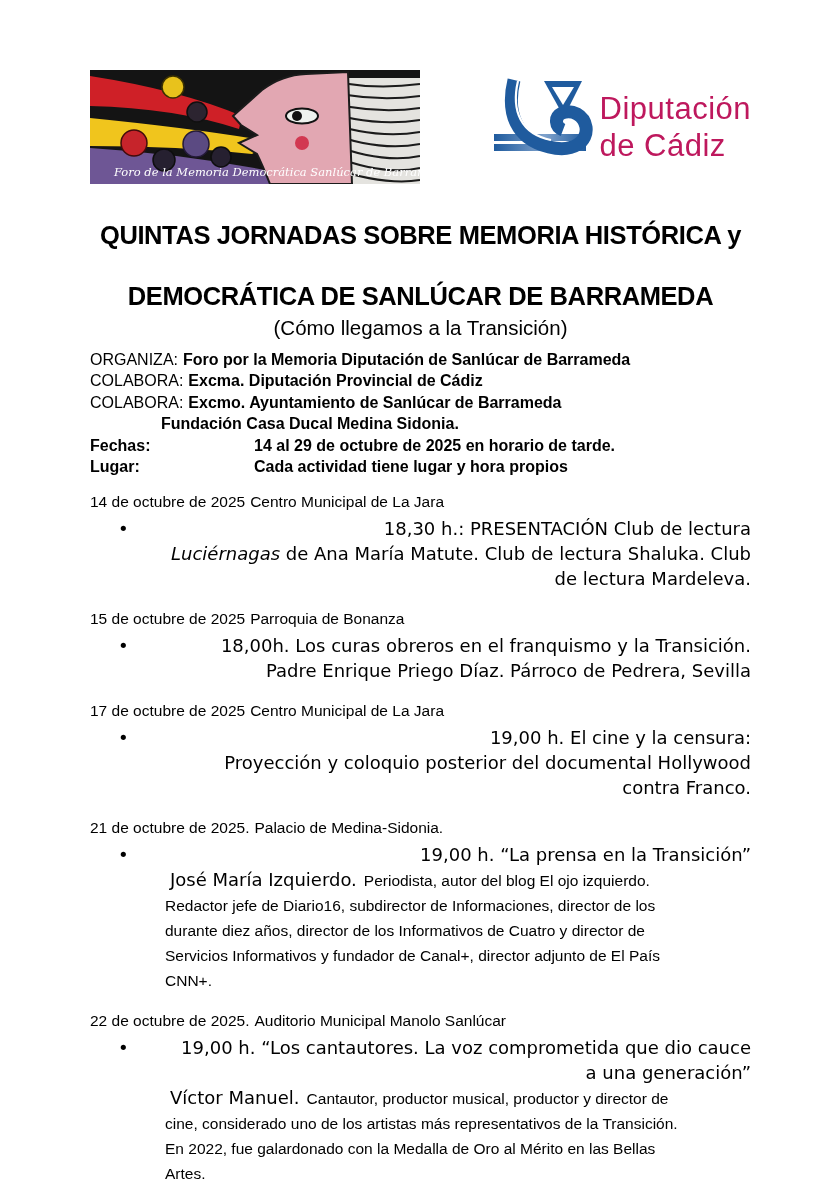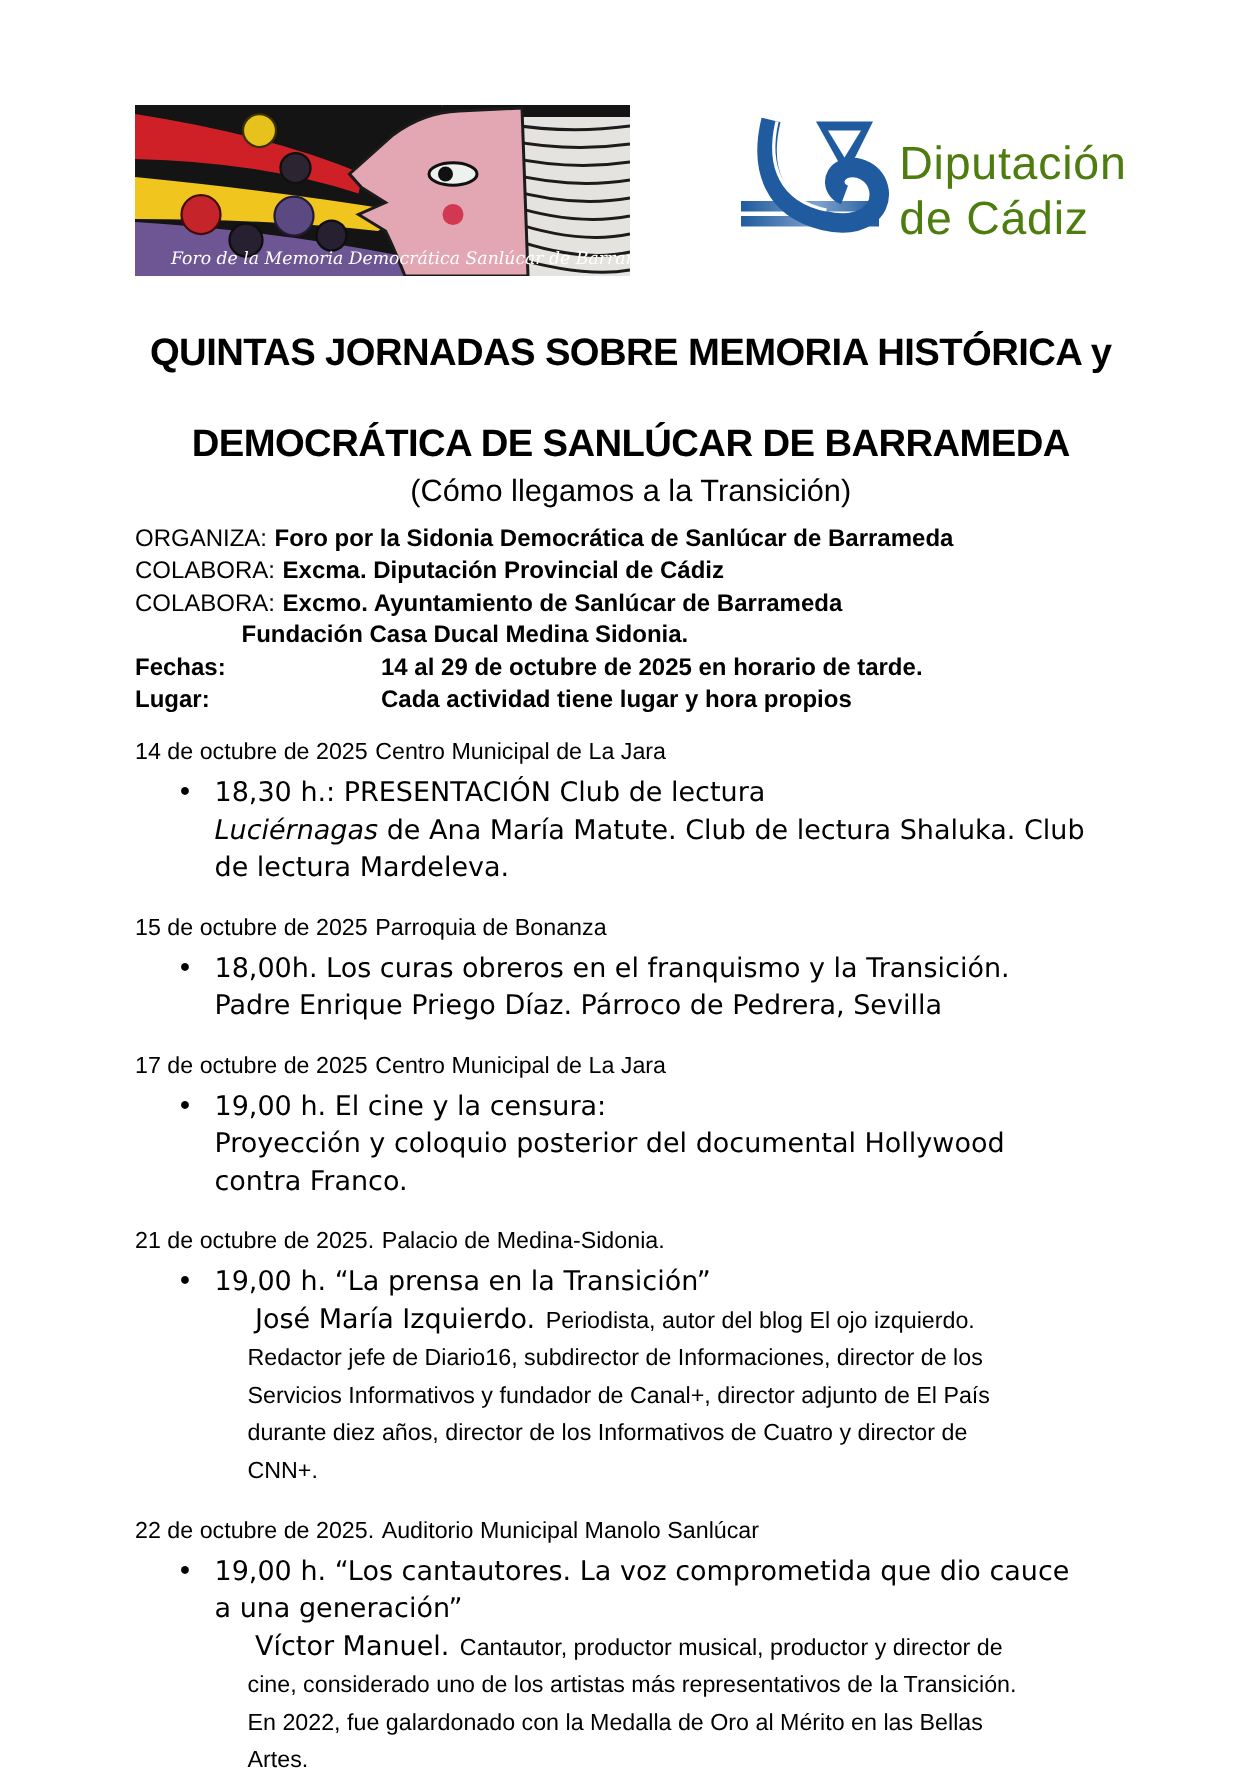--- a/index.html
+++ b/index.html
@@ -7,38 +7,38 @@
     width:839px; height:1190px; background:#ffffff; color:#000;
     font-family:"Liberation Sans", sans-serif;
     box-sizing:border-box; padding:70px 88px 0 90px;
     overflow:hidden; position:relative;
   }
   
   .header { display:flex; justify-content:space-between; align-items:flex-start; height:120px; }
   .foro-logo { width:330px; height:114px; }
   .dip-logo { display:flex; align-items:center; margin-top:6px; }
   .dip-symbol { width:100px; height:102px; }
-  .dip-text { color:#4d7c0f; font-size:31px; line-height:37px; letter-spacing:0.5px; margin-left:6px; }
+  .dip-text { color:#be185d; font-size:31px; line-height:37px; letter-spacing:0.5px; margin-left:6px; }
   
   .title-block { text-align:center; margin-top:28px; }
   .title-line { font-weight:bold; font-size:25.5px; line-height:31px; letter-spacing:-0.4px;margin-top:30px; }
   .subtitle { font-size:20.5px; line-height:30px; margin-top:1px; }
   
   .info-block { margin-top:6px; font-size:16px; line-height:21.4px; }
   .bold { font-weight:bold; }
   .ilabel { margin-right:5px; }
   .flabel { font-weight:bold; display:inline-block; width:164px; }
   .indent2 { padding-left:71px; }
   
   .events { margin-top:15px; }
   .event { margin-bottom:18px; }
   .event-date { font-size:15.5px; line-height:19px; margin-bottom:5px; }
   .event-date .dt { margin-right:5px; }
   .event-date .loc { font-weight:normal; }
-  .bullet { position:relative; padding-left:53px; font-family:"DejaVu Sans", sans-serif; font-size:18px; line-height:25px; }
+  .bullet { position:relative; padding-left:53px; font-family:"DejaVu Sans", sans-serif; font-size:18px; line-height:25px;text-align:right; }
   .bullet::before { content:"\2022"; position:absolute; left:28px; top:0px; font-size:18px; }
   .bl { display:block; white-space:nowrap; }
   .it { font-style:italic; }
   .speaker-line { margin-left:80px; line-height:25px; white-space:nowrap; }
   .speaker-name { font-family:"DejaVu Sans", sans-serif; font-size:18px; }
   .speaker-intro { font-family:"Liberation Sans", sans-serif; font-size:15.5px; margin-left:7px; }
   .desc-line { display:block; margin-left:75px; font-size:15.5px; line-height:25px; white-space:nowrap; }
 </style>
 </head>
 <body>
@@ -108,21 +108,21 @@
   </div>
 
   <div class="title-block">
     <div class="title-line">QUINTAS JORNADAS SOBRE MEMORIA HISTÓRICA y</div>
     <div class="title-line">DEMOCRÁTICA DE SANLÚCAR DE BARRAMEDA</div>
     <div class="subtitle">(Cómo llegamos a la Transición)</div>
   </div>
 
   <div class="info-block">
     <div class="info-row">
-      <span class="ilabel">ORGANIZA:</span><span class="bold">Foro por la Sidonia Democrática de Sanlúcar de Barrameda</span>
+      <span class="ilabel">ORGANIZA:</span><span class="bold">Foro por la Memoria Diputación de Sanlúcar de Barrameda</span>
     </div>
     <div class="info-row">
       <span class="ilabel">COLABORA:</span><span class="bold">Excma. Diputación Provincial de Cádiz</span>
     </div>
     <div class="info-row">
       <span class="ilabel">COLABORA:</span><span class="bold">Excmo. Ayuntamiento de Sanlúcar de Barrameda</span>
     </div>
     <div class="info-row indent2">
       <span class="bold">Fundación Casa Ducal Medina Sidonia.</span>
     </div>
@@ -172,22 +172,22 @@
       <div class="event-date">
         <span class="dt">21 de octubre de 2025.</span><span class="loc">Palacio de Medina-Sidonia.</span>
       </div>
       <div class="bullet">
         <span class="bl">19,00 h. “La prensa en la Transición”</span>
       </div>
       <div class="speaker-line">
         <span class="speaker-name">José María Izquierdo.</span><span class="speaker-intro">Periodista, autor del blog El ojo izquierdo.</span>
       </div>
       <span class="desc-line">Redactor jefe de Diario16, subdirector de Informaciones, director de los</span>
+      <span class="desc-line">durante diez años, director de los Informativos de Cuatro y director de</span>
       <span class="desc-line">Servicios Informativos y fundador de Canal+, director adjunto de El País</span>
-      <span class="desc-line">durante diez años, director de los Informativos de Cuatro y director de</span>
       <span class="desc-line">CNN+.</span>
     </div>
 
     <div class="event">
       <div class="event-date">
         <span class="dt">22 de octubre de 2025.</span><span class="loc">Auditorio Municipal Manolo Sanlúcar</span>
       </div>
       <div class="bullet">
         <span class="bl">19,00 h. “Los cantautores. La voz comprometida que dio cauce</span>
         <span class="bl">a una generación”</span>

